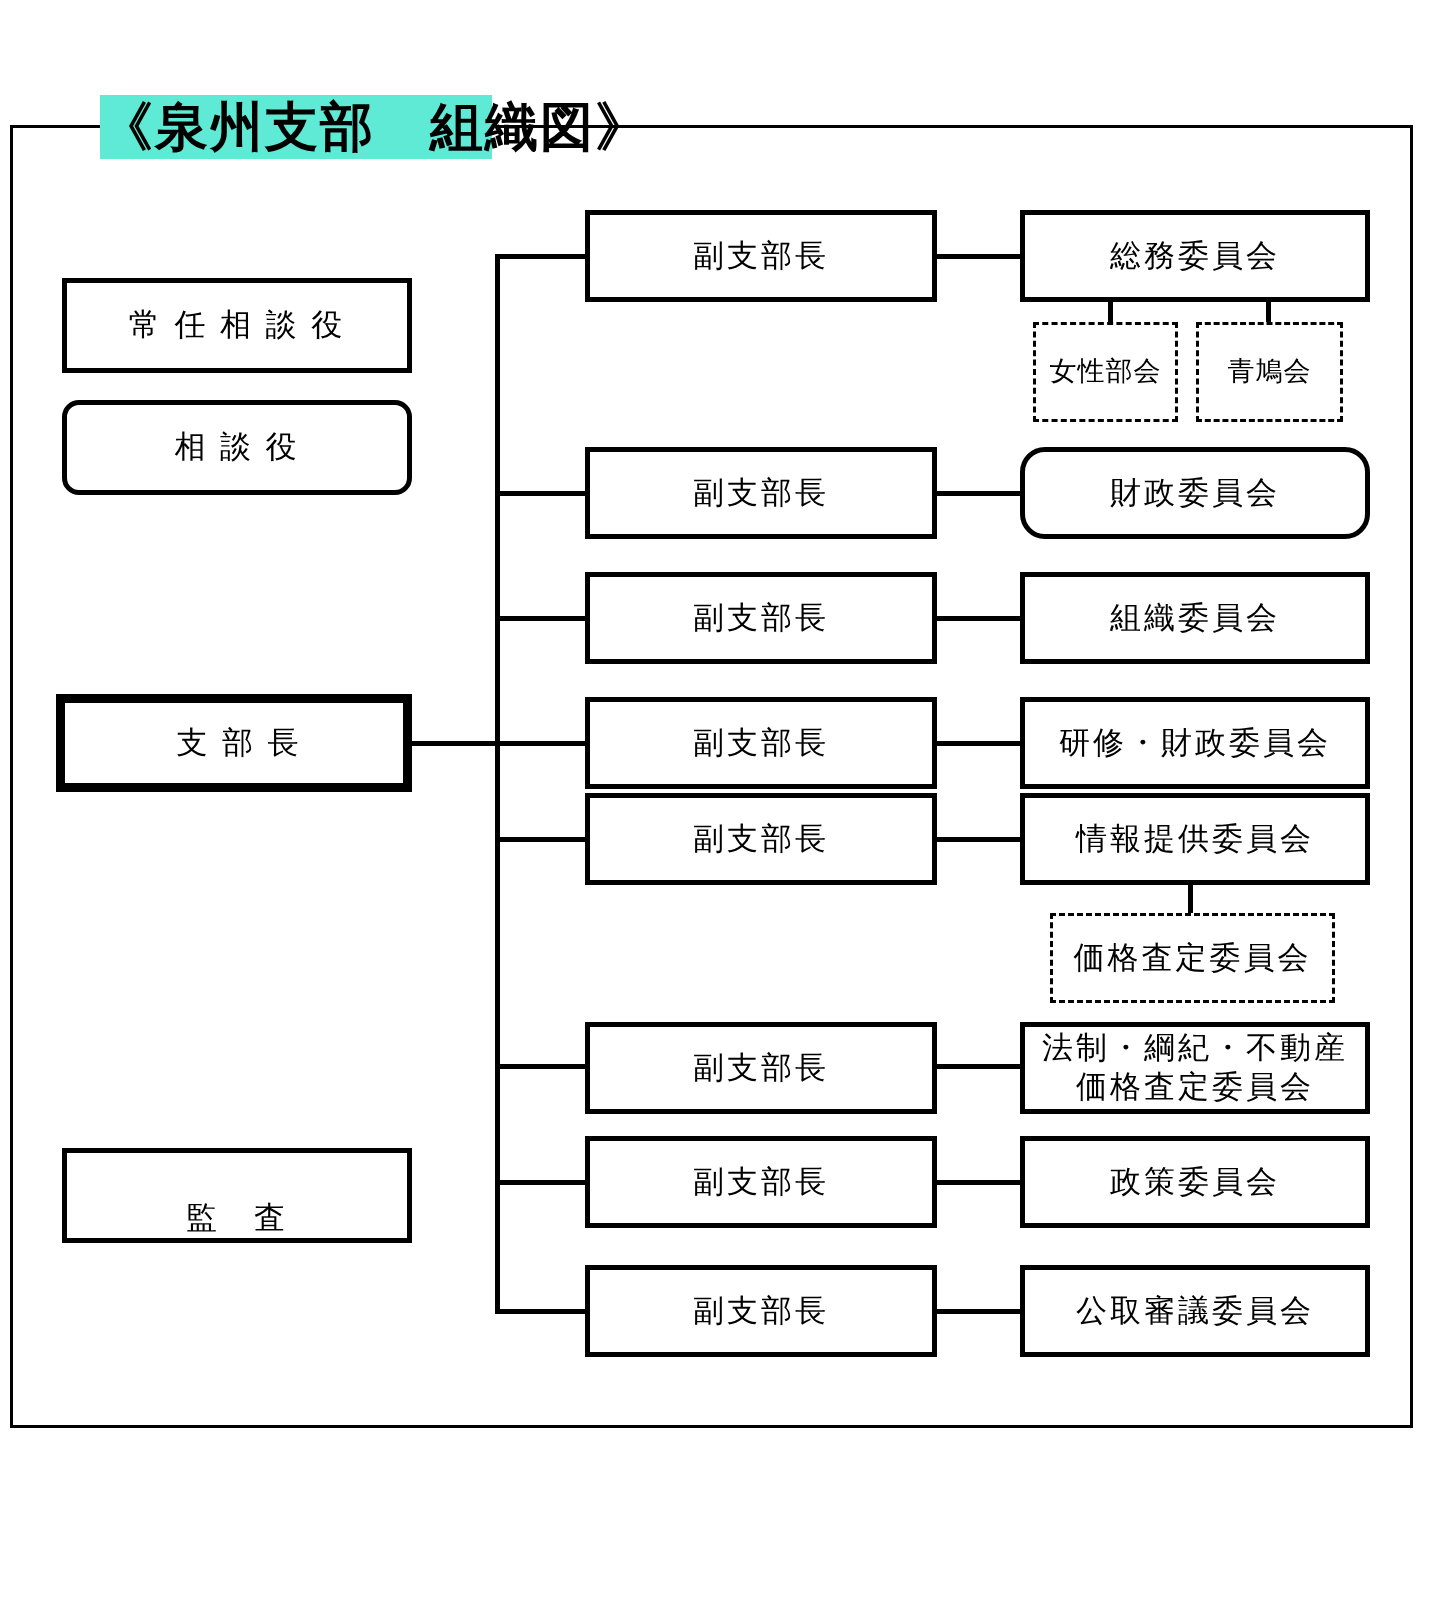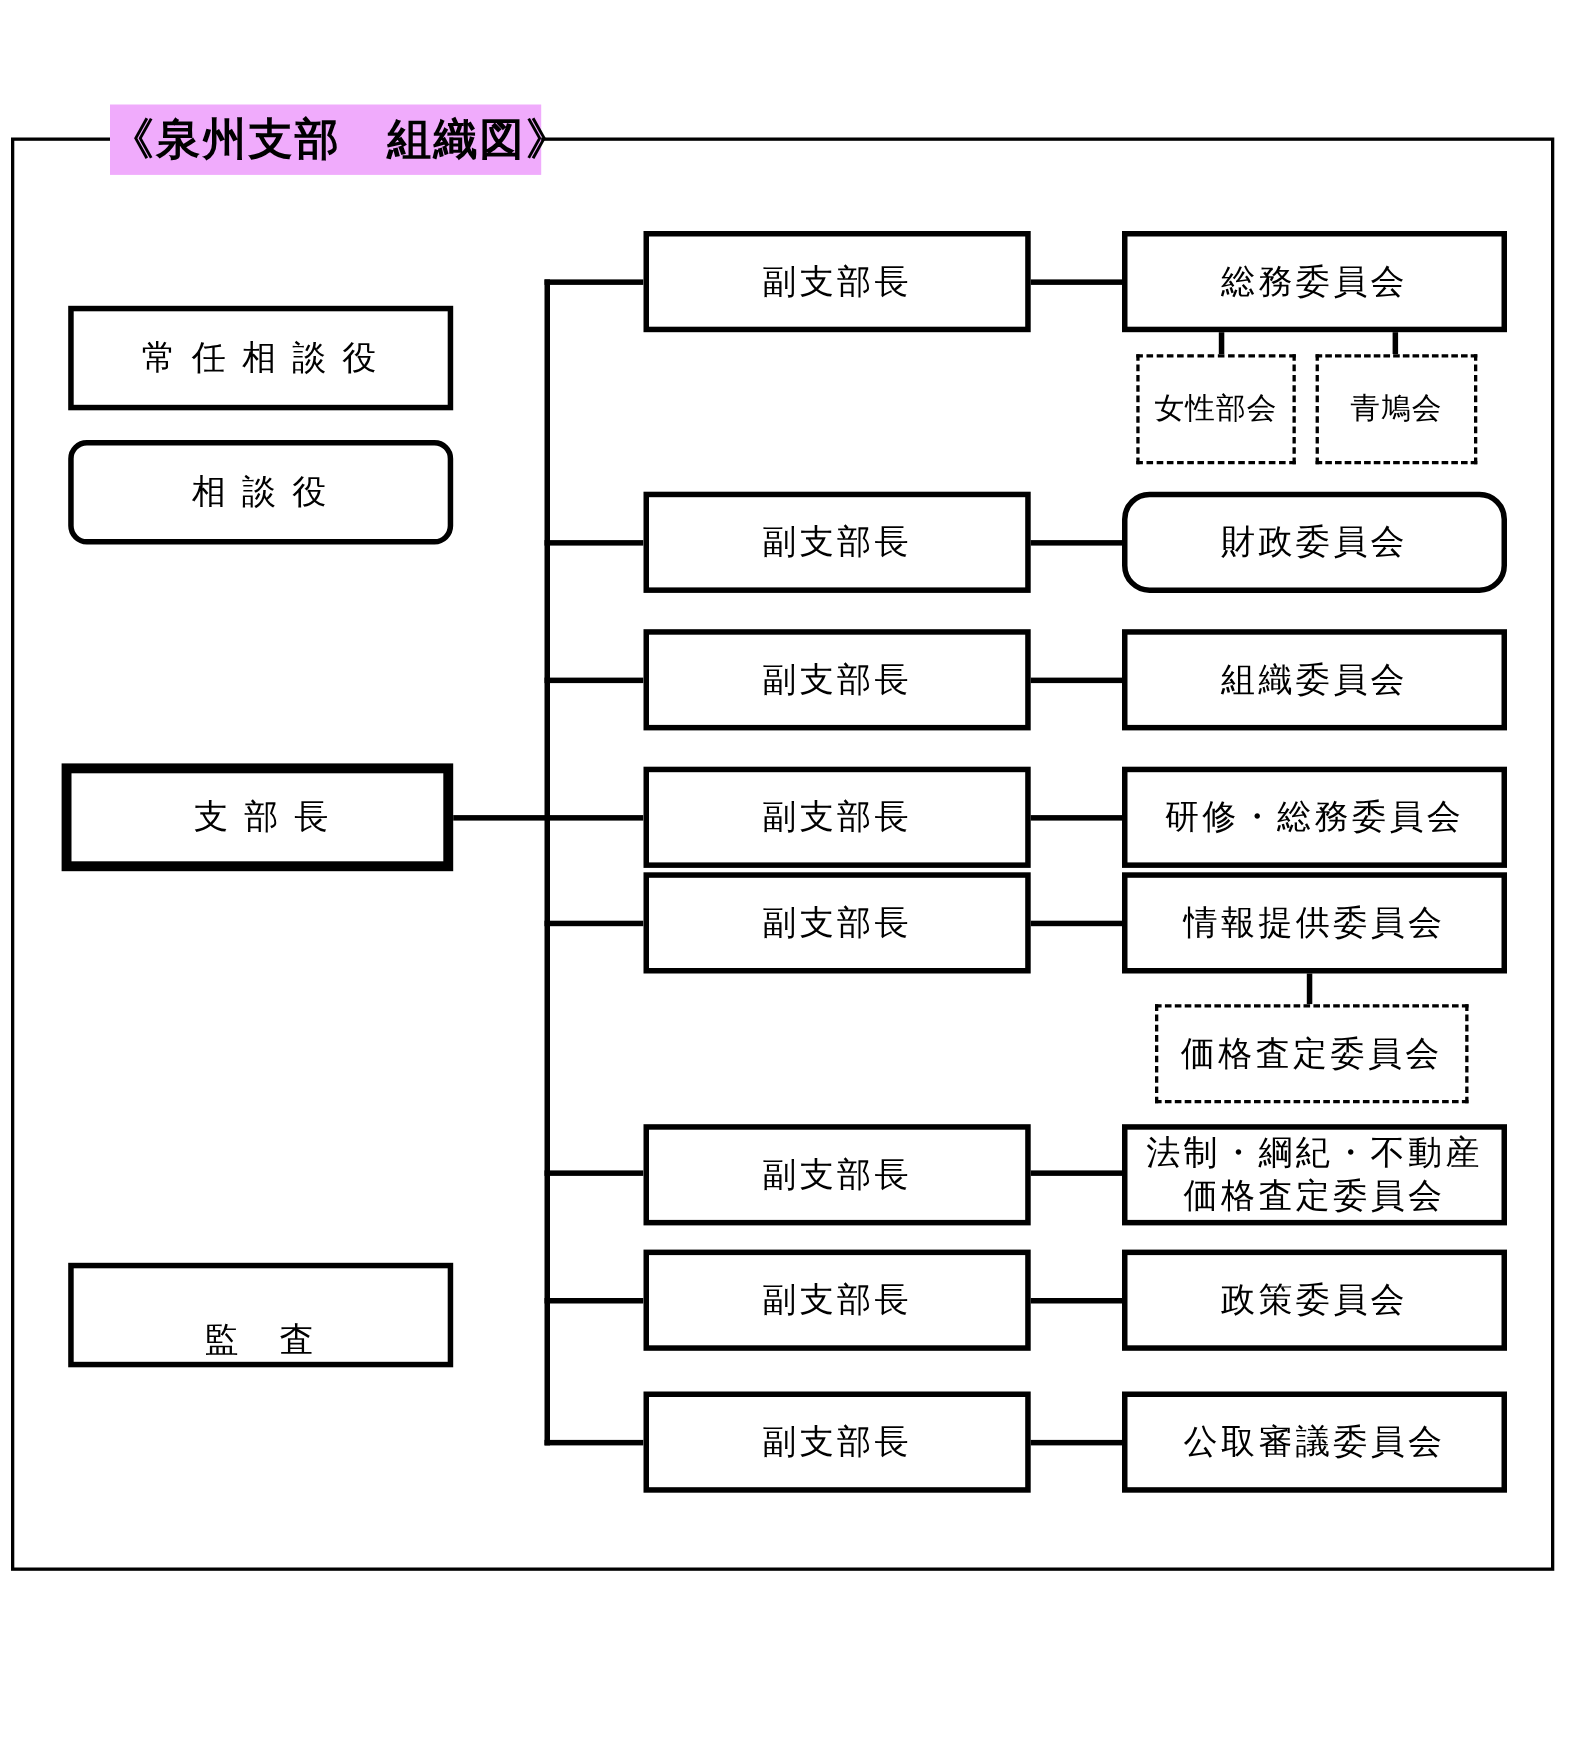--- a/index.html
+++ b/index.html
@@ -26,22 +26,22 @@
     box-sizing: border-box;
   }
   .chart-title {
     position: absolute;
     left: 100px;
     top: 95px;
     width: 392px;
     height: 64px;
     line-height: 64px;
     text-align: left;
-    background: #f0abfc;
-    font-size: 40px;
+    background: #5eead4;
+    font-size: 53px;
     font-weight: bold;
     letter-spacing: 2px;
     white-space: nowrap;
   }
   .box {
     position: absolute;
     border: 5px solid #000000;
     box-sizing: border-box;
     background: #ffffff;
     display: flex;
@@ -123,21 +123,21 @@
   <div class="line" style="left:937px; top:616px; width:83px; height:5px;"></div>
   <div class="box comcol" style="top:572px;">
     <span>組織委員会</span>
   </div>
 
   <div class="box vicecol" style="top:697px;">
     <span>副支部長</span>
   </div>
   <div class="line" style="left:937px; top:741px; width:83px; height:5px;"></div>
   <div class="box comcol" style="top:697px;">
-    <span>研修・総務委員会</span>
+    <span>研修・財政委員会</span>
   </div>
 
   <div class="line" style="left:495px; top:837px; width:90px; height:5px;"></div>
   <div class="box vicecol" style="top:793px;">
     <span>副支部長</span>
   </div>
   <div class="line" style="left:937px; top:837px; width:83px; height:5px;"></div>
   <div class="box comcol" style="top:793px;">
     <span>情報提供委員会</span>
   </div>

